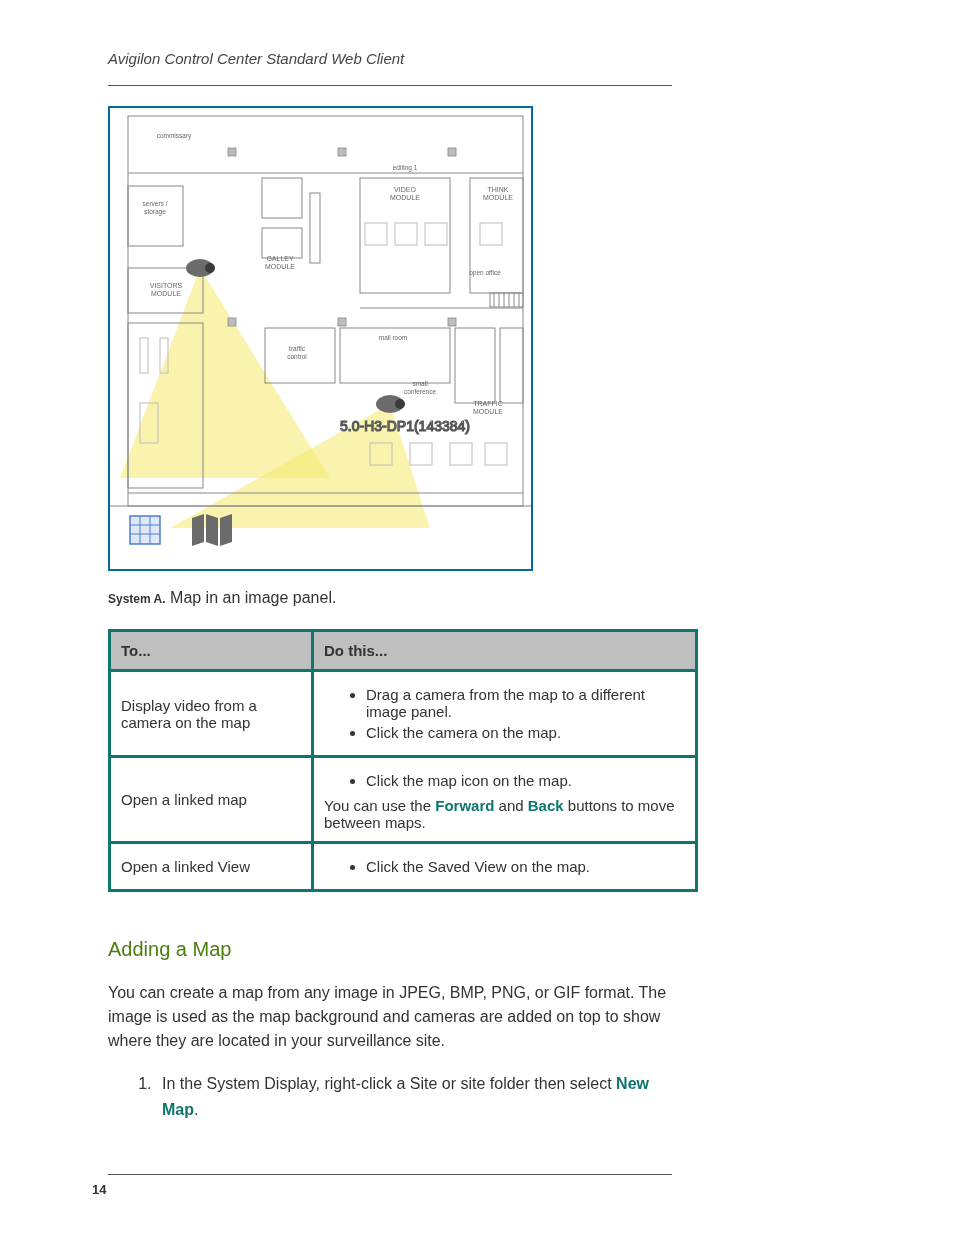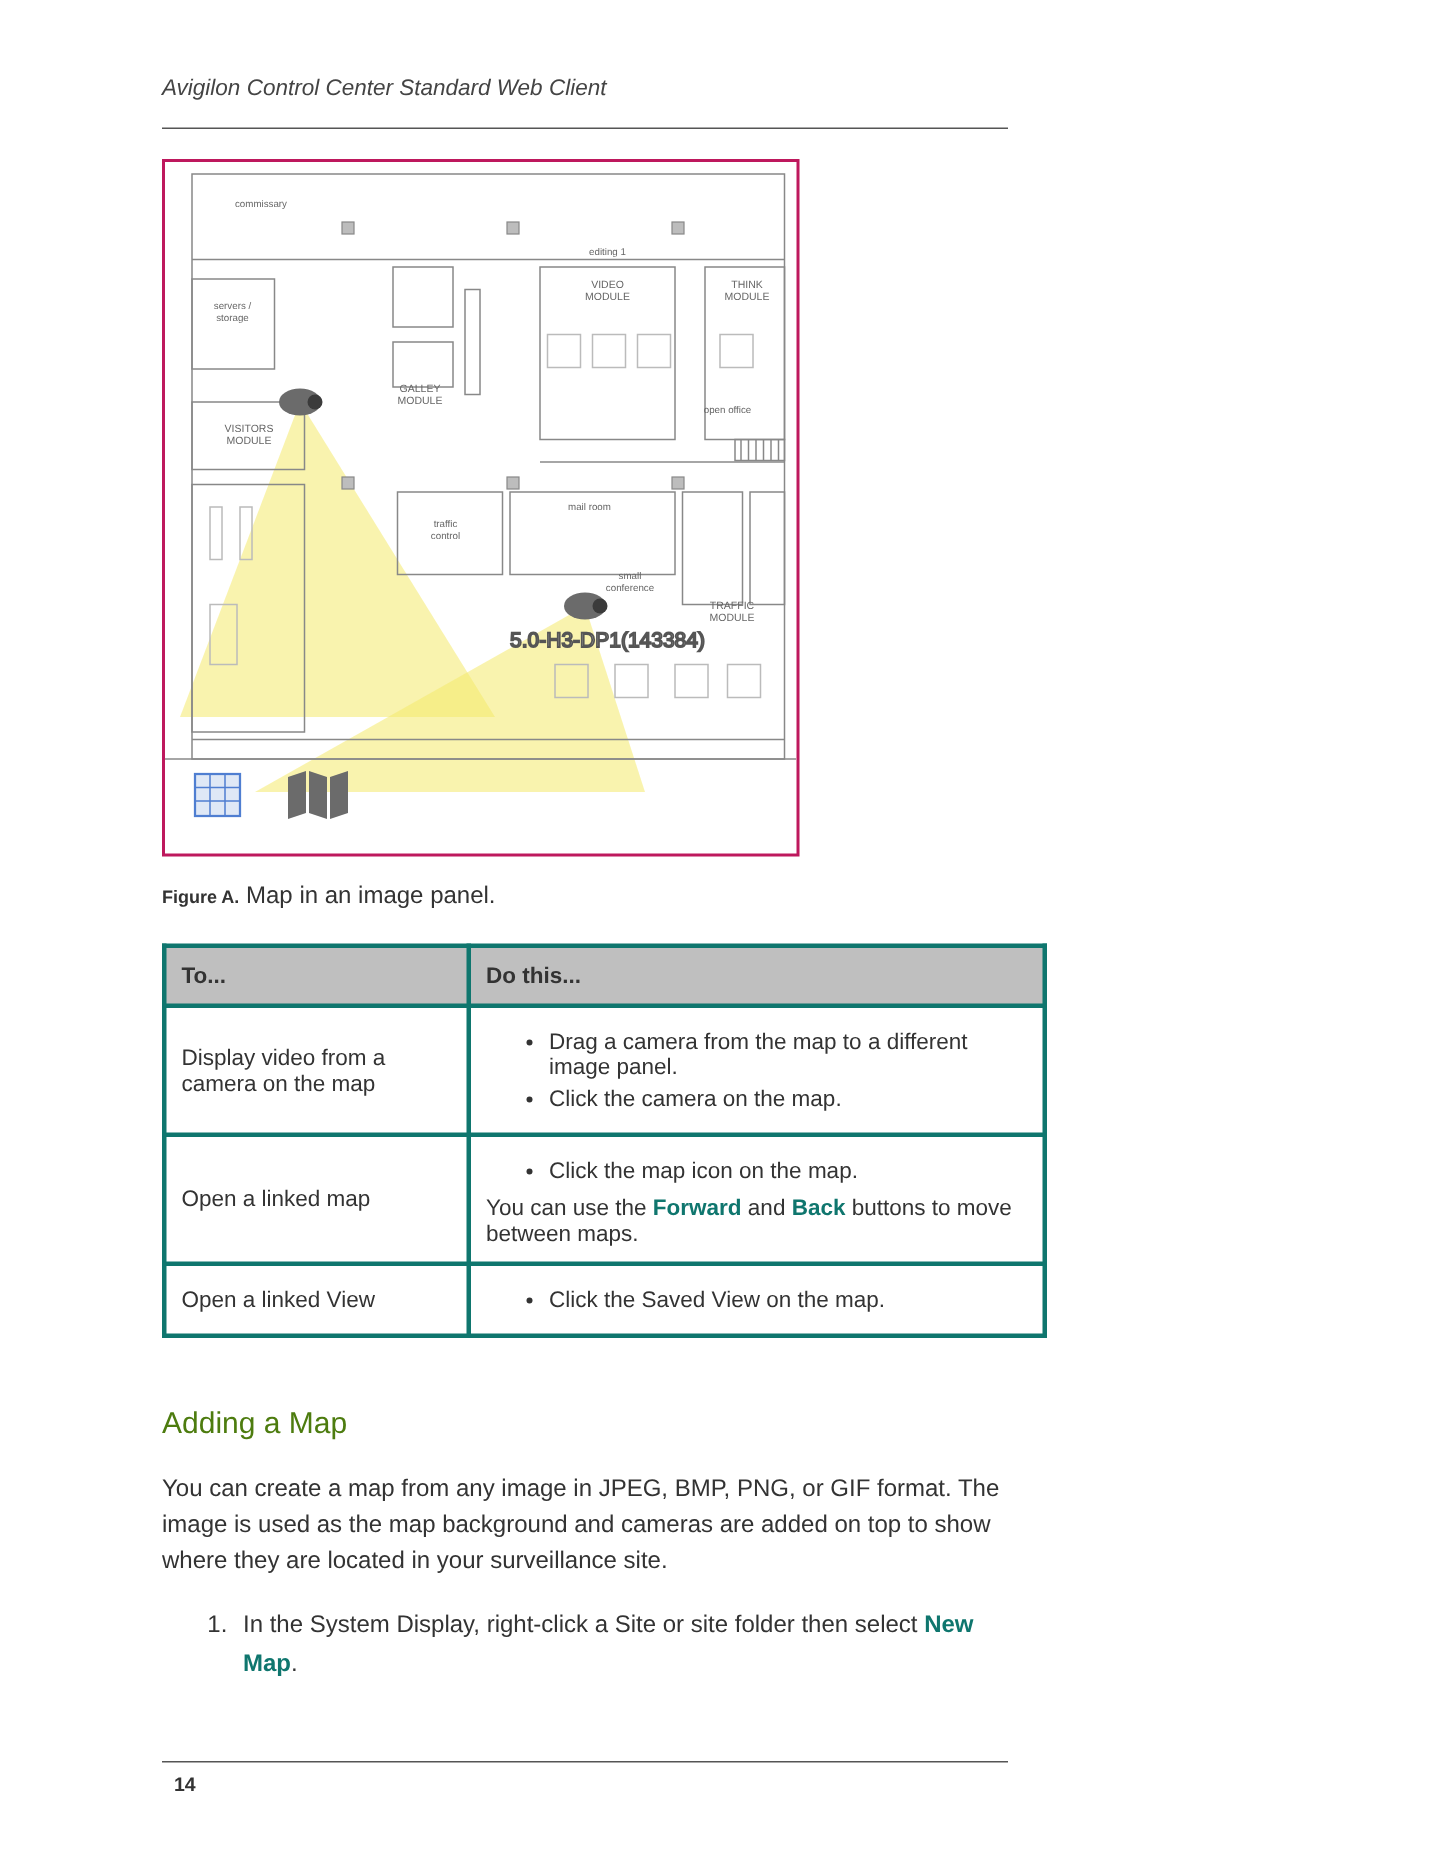--- a/index.html
+++ b/index.html
@@ -24,21 +24,21 @@
   .header-rule {
     border: none;
     border-top: 1px solid #555;
     margin: 10px 0 20px 0;
   }
 
   
   .figure-frame {
     width: 425px;
     height: 465px;
-    border: 2px solid #be185d;
+    border: 2px solid #0369a1;
     box-sizing: border-box;
     position: relative;
     background: #fff;
     overflow: hidden;
   }
   .figure-frame svg { display:block; }
   .caption {
     margin: 18px 0 22px 0;
     font-size: 16px;
   }
@@ -81,21 +81,21 @@
   ol.steps li { padding-left: 6px; line-height: 1.6; }
 
   
   .footer-rule {
     position: absolute;
     left: 108px; right: 108px; bottom: 60px;
     border-top: 1px solid #555;
   }
   .page-number {
     position: absolute;
-    left: 116px; bottom: 38px;
+    left: 92px; bottom: 38px;
     font-weight: bold;
     font-size: 13px;
   }
 </style>
 </head>
 <body>
 
 <div class="page">
 
   <div class="running-header">Avigilon Control Center Standard Web Client</div>
@@ -204,21 +204,21 @@
         <line x1="389" y1="185" x2="389" y2="199"></line>
         <line x1="394" y1="185" x2="394" y2="199"></line>
         <line x1="399" y1="185" x2="399" y2="199"></line>
         <line x1="404" y1="185" x2="404" y2="199"></line>
         <line x1="409" y1="185" x2="409" y2="199"></line>
       </g>
     </svg>
   </div>
 
   <div class="caption">
-    <span class="cap-label">Figure A.</span>
+    <span class="cap-label">System A.</span>
     <span>Map in an image panel.</span>
   </div>
 
   <table class="tasks">
     <thead>
       <tr>
         <th>To...</th>
         <th>Do this...</th>
       </tr>
     </thead>

